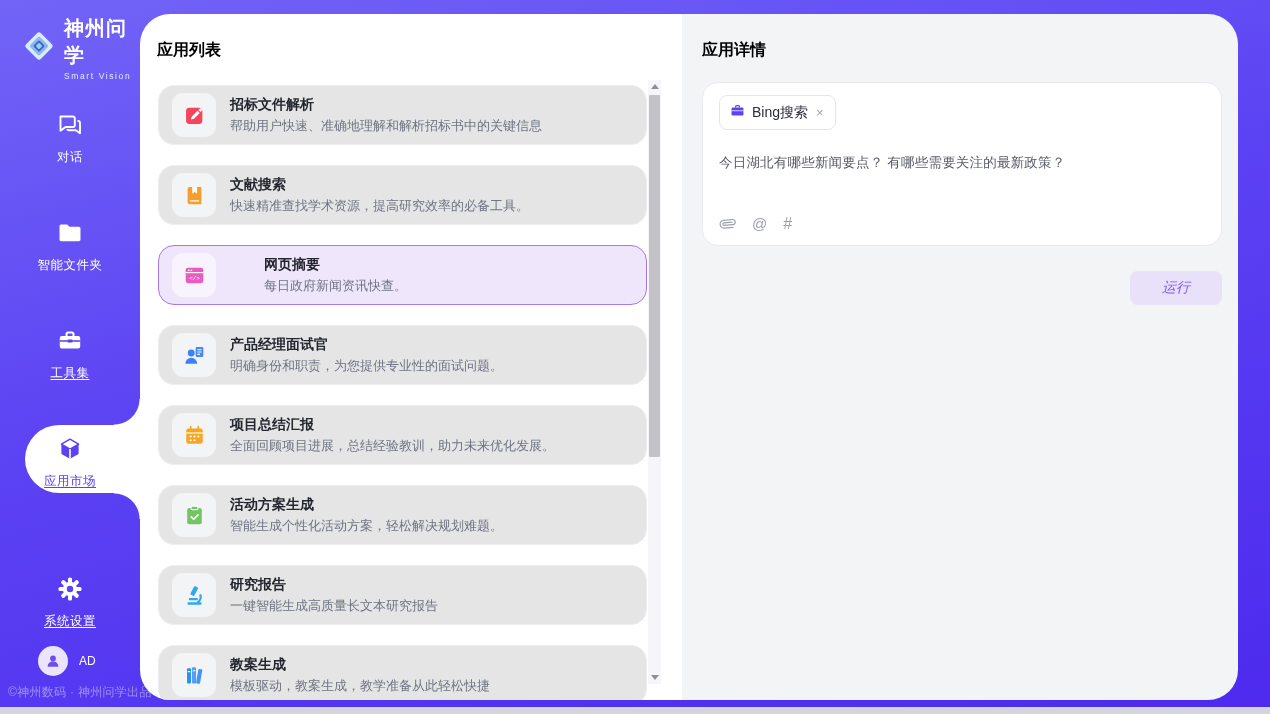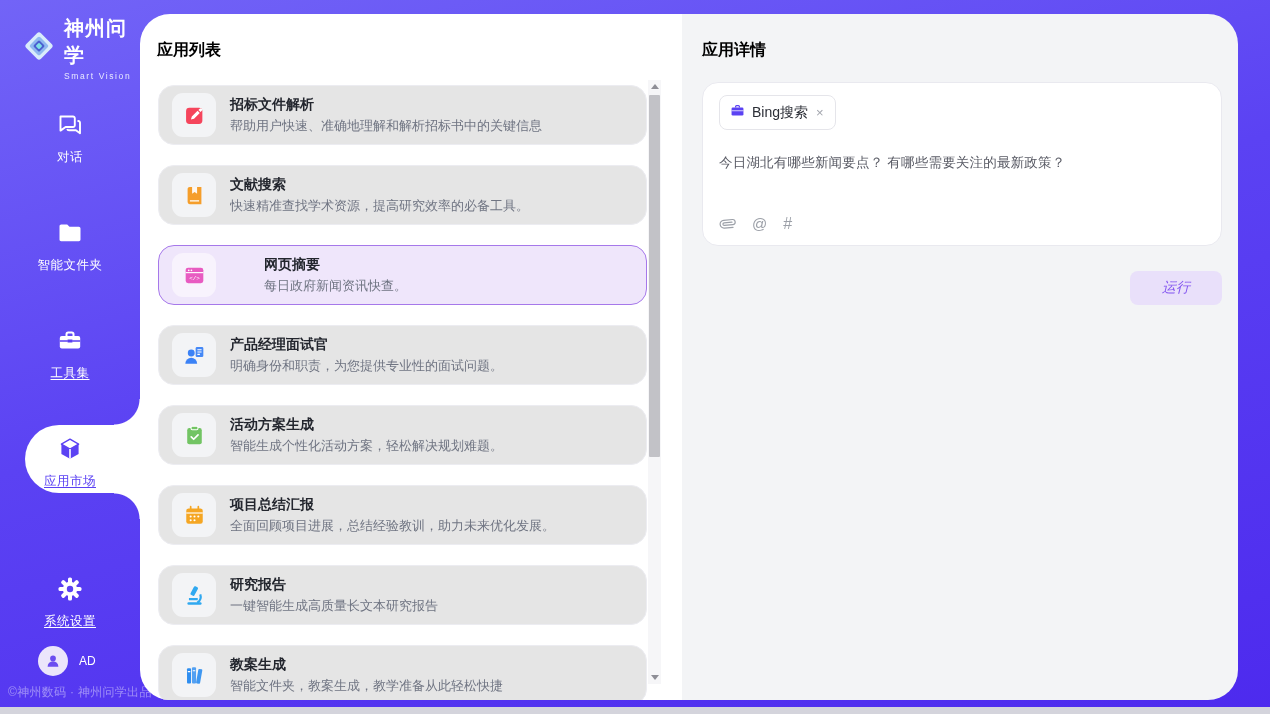--- a/index.html
+++ b/index.html
@@ -212,53 +212,53 @@
               </svg>
             </span>
             <span class="meta">
               <span class="t">产品经理面试官</span>
               <span class="d">明确身份和职责，为您提供专业性的面试问题。</span>
             </span>
           </div>
           <div class="card">
             <span class="tile">
               <svg width="23" height="23" viewBox="0 0 24 24">
-                <rect x="4.4" y="4.2" width="15.2" height="17" rx="2.2" fill="#72c464"></rect>
-                <rect x="8.4" y="2.4" width="7.2" height="3.6" rx="1.2" fill="#72c464" stroke="#fff" stroke-width="1.1"></rect>
-                <path d="M8.6 13.4l2.5 2.5 4.6-4.6" fill="none" stroke="#fff" stroke-width="1.8" stroke-linecap="round" stroke-linejoin="round"></path>
-              </svg>
-            </span>
-            <span class="meta">
-              <span class="t">活动方案生成</span>
-              <span class="d">智能生成个性化活动方案，轻松解决规划难题。</span>
-            </span>
-          </div>
-          <div class="card">
-            <span class="tile">
-              <svg width="23" height="23" viewBox="0 0 24 24">
                 <rect x="3.4" y="4.6" width="17.2" height="16" rx="2.4" fill="#f5a623"></rect>
                 <path d="M3.4 9.4h17.2" stroke="#fff" stroke-width="1.2"></path>
                 <path d="M8 2.8v3.4M16 2.8v3.4" stroke="#f5a623" stroke-width="1.8" stroke-linecap="round"></path>
                 <g fill="#fff">
                   <circle cx="8" cy="13" r="1.1"></circle>
                   <circle cx="12" cy="13" r="1.1"></circle>
                   <circle cx="16" cy="13" r="1.1"></circle>
                   <circle cx="8" cy="17" r="1.1"></circle>
                   <circle cx="12" cy="17" r="1.1"></circle>
                 </g>
               </svg>
             </span>
             <span class="meta">
               <span class="t">项目总结汇报</span>
               <span class="d">全面回顾项目进展，总结经验教训，助力未来优化发展。</span>
             </span>
           </div>
           <div class="card">
             <span class="tile">
               <svg width="23" height="23" viewBox="0 0 24 24">
+                <rect x="4.4" y="4.2" width="15.2" height="17" rx="2.2" fill="#72c464"></rect>
+                <rect x="8.4" y="2.4" width="7.2" height="3.6" rx="1.2" fill="#72c464" stroke="#fff" stroke-width="1.1"></rect>
+                <path d="M8.6 13.4l2.5 2.5 4.6-4.6" fill="none" stroke="#fff" stroke-width="1.8" stroke-linecap="round" stroke-linejoin="round"></path>
+              </svg>
+            </span>
+            <span class="meta">
+              <span class="t">活动方案生成</span>
+              <span class="d">智能生成个性化活动方案，轻松解决规划难题。</span>
+            </span>
+          </div>
+          <div class="card">
+            <span class="tile">
+              <svg width="23" height="23" viewBox="0 0 24 24">
                 <g fill="#2fa8f0">
                   <rect x="9.4" y="2.4" width="4.6" height="10" rx="1.2" transform="rotate(28 11.7 7.4)"></rect>
                   <path d="M6.2 14.6h9.2V17H6.2z"></path>
                   <rect x="4.6" y="19" width="14.8" height="2.6" rx="1.3"></rect>
                   <path d="M16.9 11.2a6.4 6.4 0 0 1-2.6 7.4l1.2 1.9a8.6 8.6 0 0 0 3.6-10z"></path>
                 </g>
               </svg>
             </span>
             <span class="meta">
               <span class="t">研究报告</span>
@@ -271,21 +271,21 @@
                 <g fill="#2f8ef0">
                   <rect x="4.2" y="4.4" width="4.2" height="16" rx="1"></rect>
                   <rect x="9.4" y="3.4" width="4.2" height="17" rx="1" opacity=".82"></rect>
                   <rect x="14.8" y="5.2" width="4.2" height="15.4" rx="1" transform="rotate(10 16.9 12.9)" opacity=".92"></rect>
                 </g>
                 <path d="M5 8h2.6M10.2 7h2.6" stroke="#fff" stroke-width="1.2"></path>
               </svg>
             </span>
             <span class="meta">
               <span class="t">教案生成</span>
-              <span class="d">智能文件夹，教案生成，教学准备从此轻松快捷</span>
+              <span class="d">模板驱动，教案生成，教学准备从此轻松快捷</span>
             </span>
           </div>
         </div>
       <div class="scrollbar">
         <div class="sb-btn up">
             <span class="tri-up"></span>
           </div>
         <div class="sb-thumb"></div>
         <div class="sb-btn down">
             <span class="tri-down"></span>

